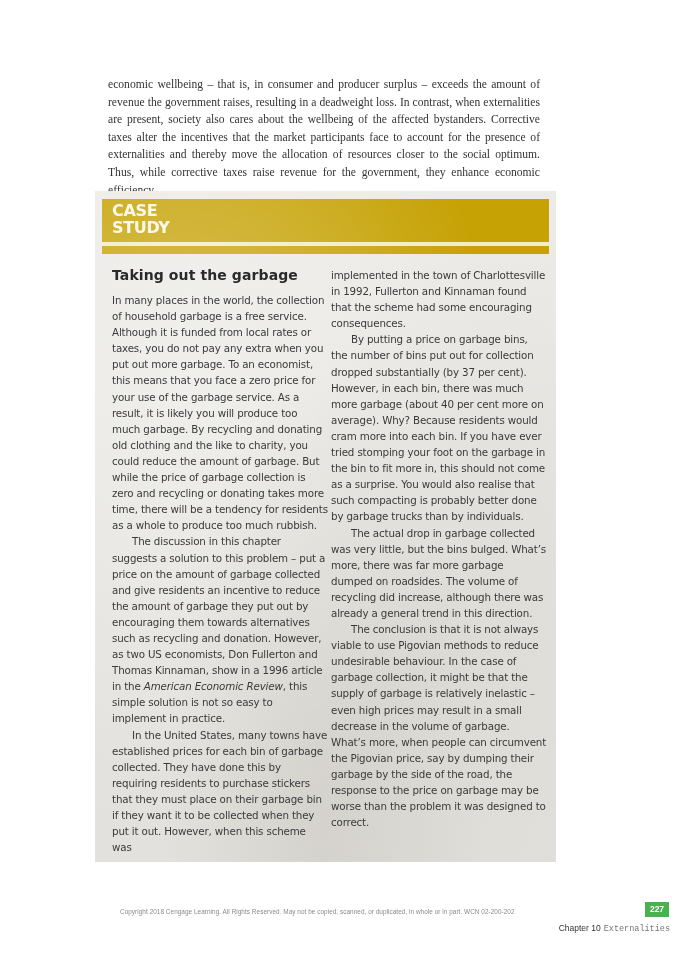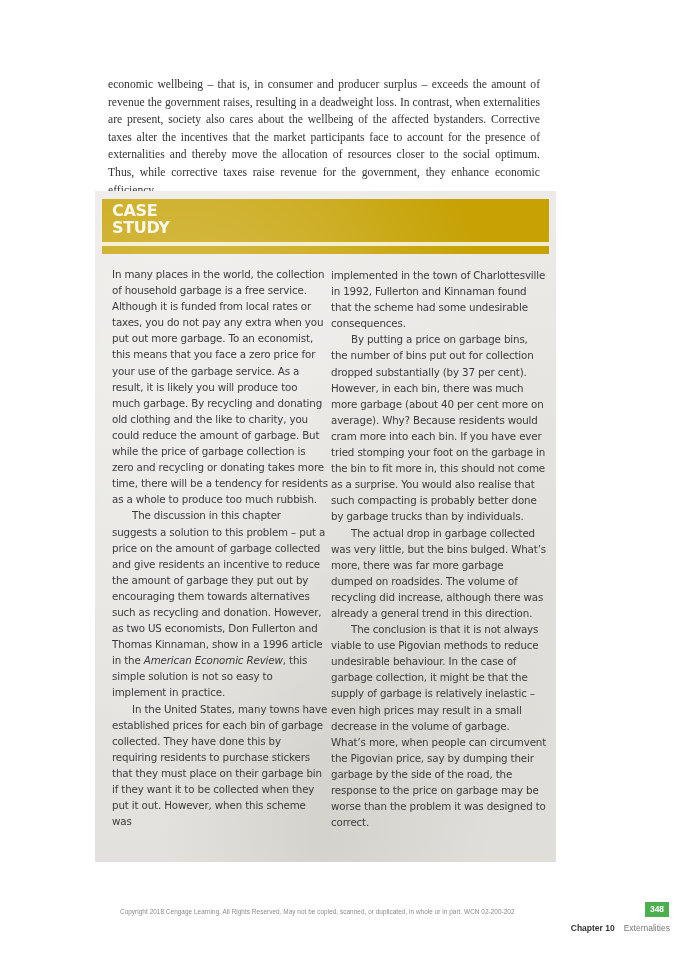--- a/index.html
+++ b/index.html
@@ -65,51 +65,52 @@
   .page-num {
     position: absolute; left: 645px; top: 902px; width: 24px; height: 15px;
     background: #4caf50; color: #fff;
     font-family: "Liberation Sans", sans-serif; font-weight: bold; font-size: 8.5px;
     text-align: center; line-height: 15px;
   }
   .chapter-label {
     position: absolute; right: 30px; top: 923px;
     font-family: "Liberation Sans", sans-serif; font-size: 8.5px; color: #333; white-space: nowrap;
   }
-  .chapter-label b { font-weight: bold; padding-left: 22px; }
-  .chapter-label .topic { color: #777; margin-left: 9px; }
+  .chapter-label b { font-weight: normal; padding-left: 22px; }
+  .chapter-label .topic { color: #777; margin-left: 3px; font-family: Liberation Mono, monospace; }
 </style>
 </head>
 <body>
 
 <div class="intro">
   <p>economic wellbeing – that is, in consumer and producer surplus – exceeds the amount of revenue the government raises, resulting in a deadweight loss. In contrast, when externalities are present, society also cares about the wellbeing of the affected bystanders. Corrective taxes alter the incentives that the market participants face to account for the presence of externalities and thereby move the allocation of resources closer to the social optimum. Thus, while corrective taxes raise revenue for the government, they enhance economic efficiency.</p>
 </div>
 
 <div class="case-box">
   <div class="banner">
     <div class="banner-title">
       <div>CASE</div>
       <div>STUDY</div>
     </div>
   </div>
   <div class="banner-gap"></div>
   <div class="banner-stripe"></div>
 
   <div class="col left">
+    <h2>Taking out the garbage</h2>
     <p>In many places in the world, the collection of household garbage is a free service. Although it is funded from local rates or taxes, you do not pay any extra when you put out more garbage. To an economist, this means that you face a zero price for your use of the garbage service. As a result, it is likely you will produce too much garbage. By recycling and donating old clothing and the like to charity, you could reduce the amount of garbage. But while the price of garbage collection is zero and recycling or donating takes more time, there will be a tendency for residents as a whole to produce too much rubbish.</p>
     <p class="indent"><span>The discussion in this chapter suggests a solution to this problem – put a price on the amount of garbage collected and give residents an incentive to reduce the amount of garbage they put out by encouraging them towards alternatives such as recycling and donation. However, as two US economists, Don Fullerton and Thomas Kinnaman, show in a 1996 article in the </span><em>American Economic Review</em><span>, this simple solution is not so easy to implement in practice.</span></p>
     <p class="indent">In the United States, many towns have established prices for each bin of garbage collected. They have done this by requiring residents to purchase stickers that they must place on their garbage bin if they want it to be collected when they put it out. However, when this scheme was</p>
   </div>
 
   <div class="col right">
-    <p>implemented in the town of Charlottesville in 1992, Fullerton and Kinnaman found that the scheme had some undesirable consequences.</p>
+    <p>implemented in the town of Charlottesville in 1992, Fullerton and Kinnaman found that the scheme had some encouraging consequences.</p>
     <p class="indent">By putting a price on garbage bins, the number of bins put out for collection dropped substantially (by 37 per cent). However, in each bin, there was much more garbage (about 40 per cent more on average). Why? Because residents would cram more into each bin. If you have ever tried stomping your foot on the garbage in the bin to fit more in, this should not come as a surprise. You would also realise that such compacting is probably better done by garbage trucks than by individuals.</p>
     <p class="indent">The actual drop in garbage collected was very little, but the bins bulged. What’s more, there was far more garbage dumped on roadsides. The volume of recycling did increase, although there was already a general trend in this direction.</p>
     <p class="indent">The conclusion is that it is not always viable to use Pigovian methods to reduce undesirable behaviour. In the case of garbage collection, it might be that the supply of garbage is relatively inelastic – even high prices may result in a small decrease in the volume of garbage. What’s more, when people can circumvent the Pigovian price, say by dumping their garbage by the side of the road, the response to the price on garbage may be worse than the problem it was designed to correct.</p>
   </div>
 </div>
 
 <div class="copyright">Copyright 2018 Cengage Learning. All Rights Reserved. May not be copied, scanned, or duplicated, in whole or in part.  WCN 02-200-202</div>
-<div class="page-num">348</div>
+<div class="page-num">227</div>
 <div class="chapter-label">
   <b>Chapter 10</b><span class="topic">Externalities</span>
 </div>
 
 </body></html>

